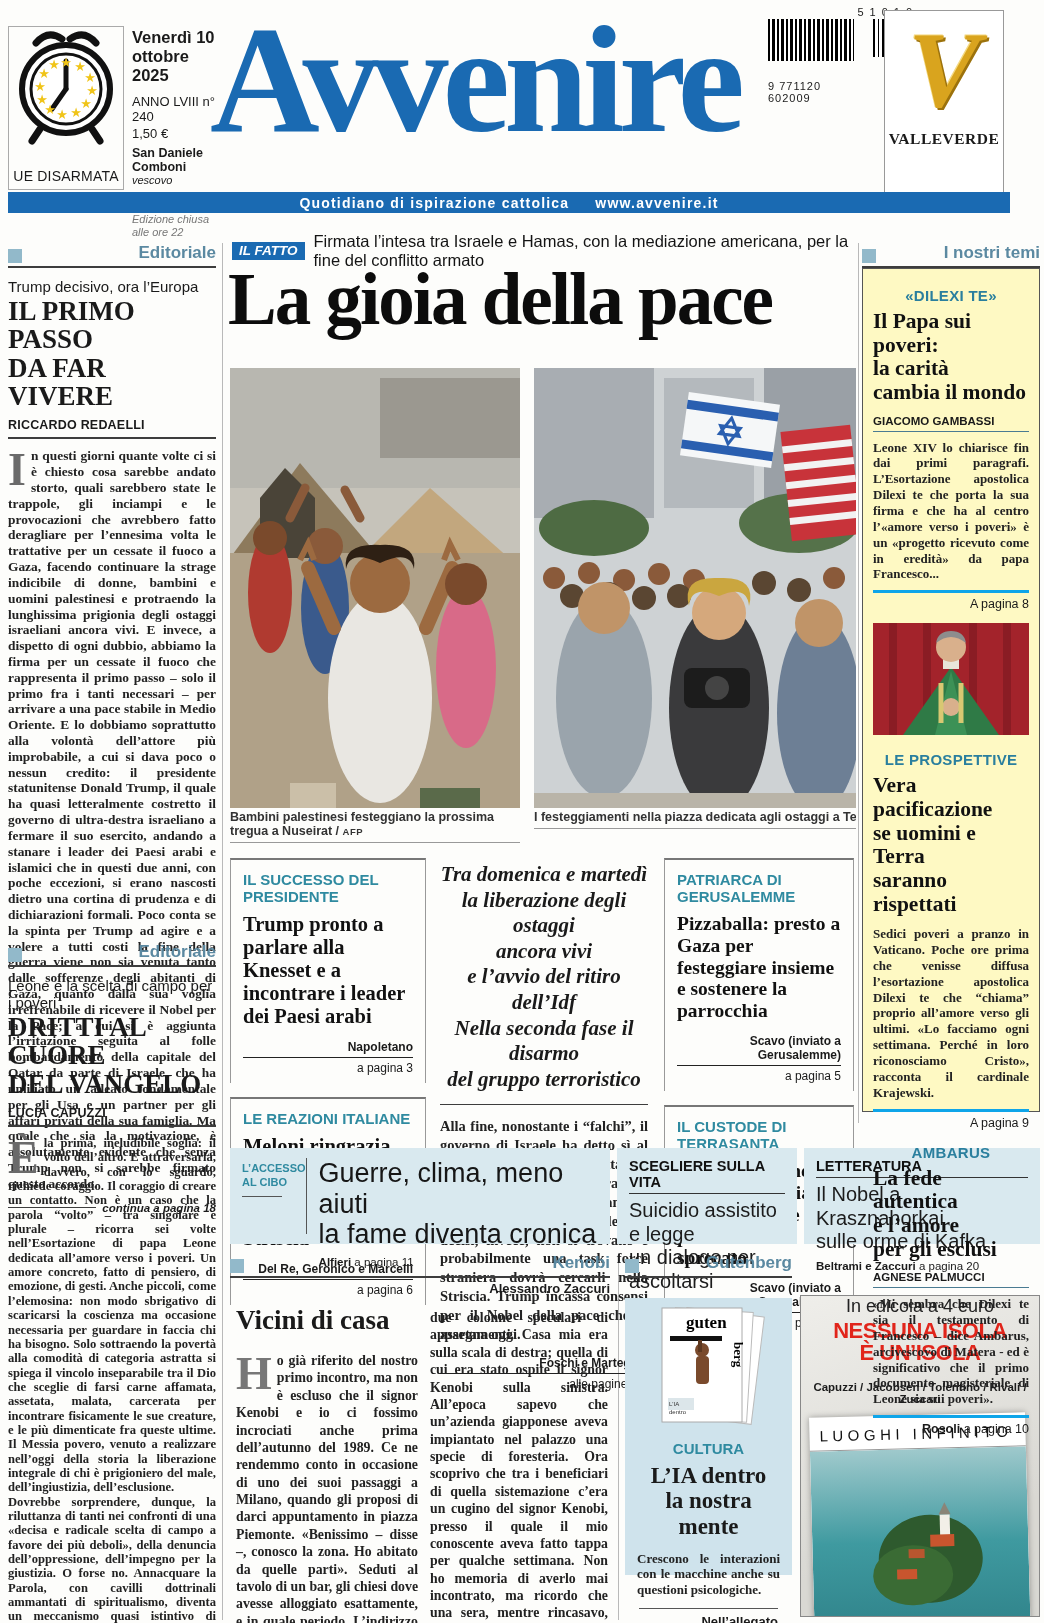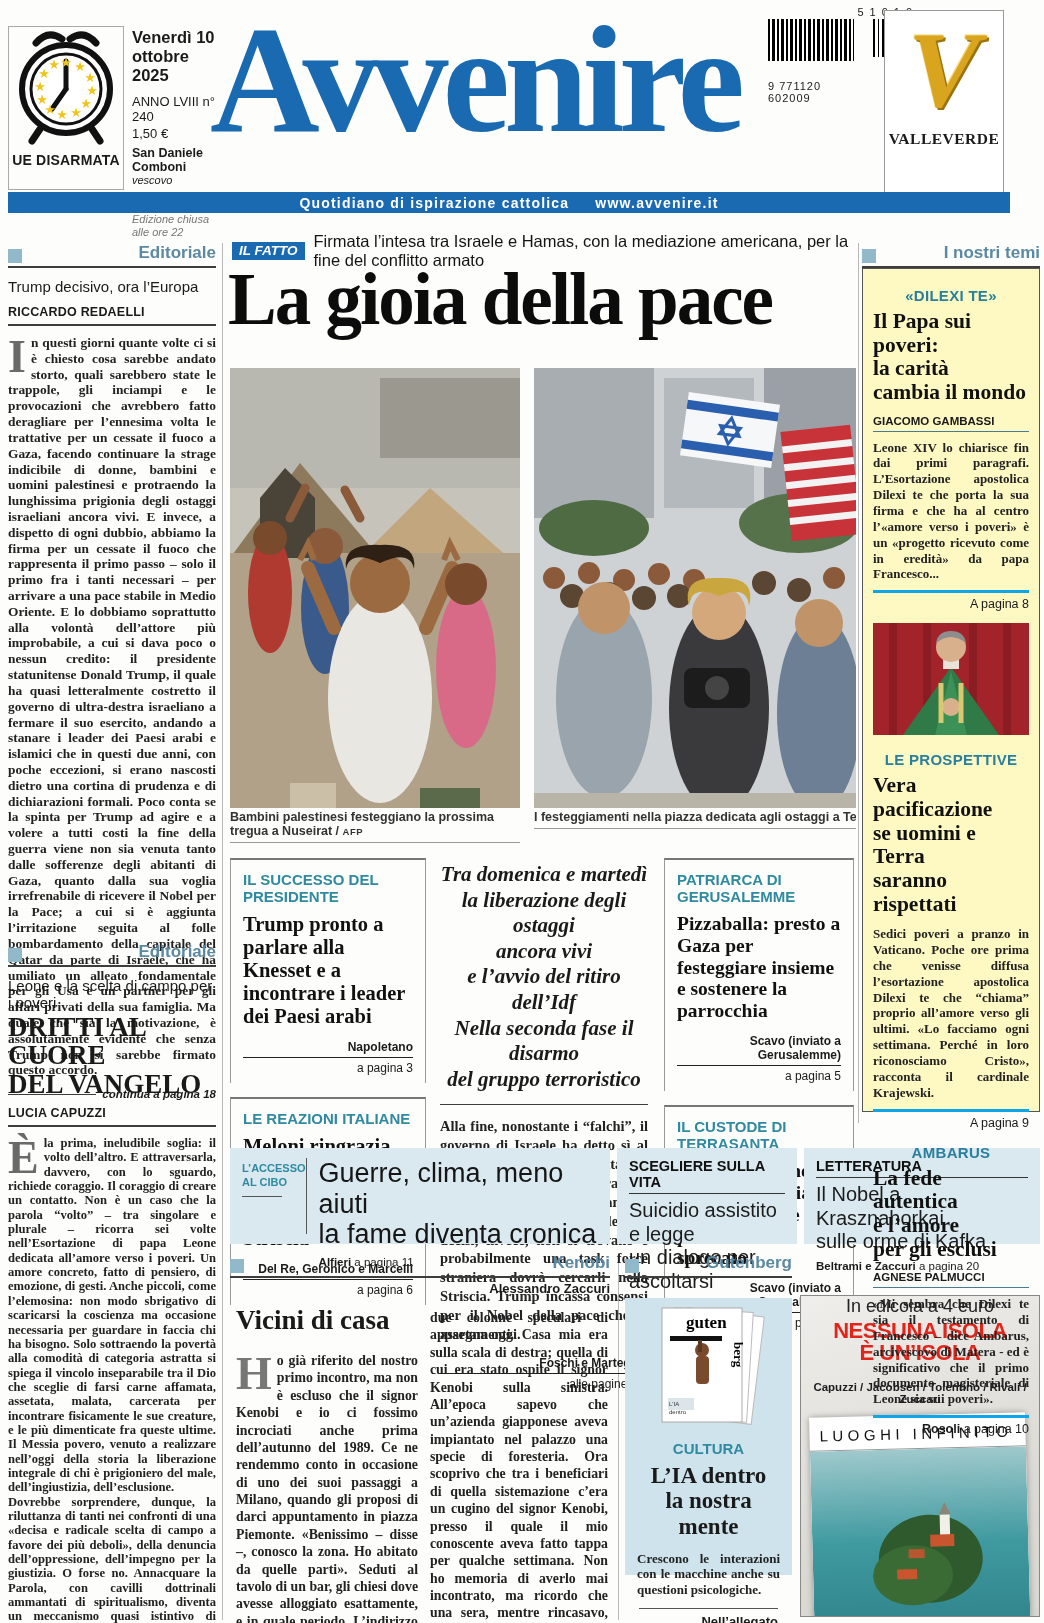--- a/index.html
+++ b/index.html
@@ -3,21 +3,21 @@
 <meta charset="utf-8">
 <style>
   html,body{margin:0;padding:0;background:#e8e8e8;}
   #page{position:relative;width:1044px;height:1623px;background:#fdfdfb;margin:0 auto;
         font-family:"Liberation Sans",sans-serif;color:#1a1a1a;overflow:hidden;}
   .abs{position:absolute;}
   .preline{white-space:pre-line;}
   .vline{position:absolute;width:1px;background:#b9b9b9;}
   
   #ue-box{left:8px;top:26px;width:114px;height:162px;border:1px solid #aaa;text-align:center;}
-  #ue-box .lbl{font-weight:bold;font-size:14px;letter-spacing:0.2px;margin-top:3px;}
+  #ue-box .lbl{font-weight:normal;font-size:14px;letter-spacing:0.2px;margin-top:19px;}
   #date-block{left:132px;top:28px;width:100px;line-height:1.15;}
   #date-block .date{font-weight:bold;font-size:16.5px;}
   #date-block .anno{font-size:13px;margin-top:10px;}
   #date-block .price{font-size:13px;margin-top:2px;}
   #date-block .saint{font-weight:bold;font-size:12.5px;margin-top:4px;}
   #date-block .role{font-style:italic;font-size:11px;}
   #date-block .edition{font-style:italic;font-size:11px;color:#777;margin-top:26px;}
   #logo{left:210px;top:-18px;width:680px;font-family:"Liberation Serif",serif;font-weight:bold;
         font-size:152px;letter-spacing:-6px;color:#1a6ab2;line-height:1.3;}
   #bluestrip{left:8px;top:192px;width:1002px;height:21px;background:#1a6ab2;color:#fff;
@@ -182,20 +182,22 @@
   <div class="vline" style="left:222px;top:243px;height:1377px;"></div>
   <div class="vline" style="left:858px;top:243px;height:880px;"></div>
   <div class="vline" style="left:618px;top:1253px;height:367px;"></div>
 
   <div class="abs edit-col" style="left:8px;top:243px;">
     <div class="rub-head">
       <span class="rub-square"></span>
       <span class="rub-label">Editoriale</span>
     </div>
     <div class="kicker">Trump decisivo, ora l’Europa</div>
+    <div class="ed-title preline">IL PRIMO PASSO
+DA FAR VIVERE</div>
     <div class="byline">RICCARDO REDAELLI</div>
     <div class="ed-body"><span class="dropcap">I</span><span>n questi giorni quante volte ci si è chiesto cosa sarebbe andato storto, quali sarebbero state le trappole, gli inciampi e le provocazioni che avrebbero fatto deragliare per l’ennesima volta le trattative per un cessate il fuoco a Gaza, facendo continuare la strage indicibile di donne, bambini e uomini palestinesi e protraendo la lunghissima prigionia degli ostaggi israeliani ancora vivi. E invece, a dispetto di ogni dubbio, abbiamo la firma per un cessate il fuoco che rappresenta il primo passo – solo il primo fra i tanti necessari – per arrivare a una pace stabile in Medio Oriente. E lo dobbiamo soprattutto alla volontà dell’attore più improbabile, a cui si dava poco o nessun credito: il presidente statunitense Donald Trump, il quale ha quasi letteralmente costretto il governo di ultra-destra israeliano a fermare il suo esercito, andando a stanare i leader dei Paesi arabi e islamici che in questi due anni, con poche eccezioni, si erano nascosti dietro una cortina di prudenza e di dichiarazioni formali. Poco conta se la spinta per Trump ad agire e a volere a tutti costi la fine della guerra viene non sia venuta tanto dalle sofferenze degli abitanti di Gaza, quanto dalla sua voglia irrefrenabile di ricevere il Nobel per la Pace; a cui si è aggiunta l’irritazione seguita al folle bombardamento della capitale del Qatar da parte di Israele, che ha umiliato un alleato fondamentale per gli Usa e un partner per gli affari privati della sua famiglia. Ma quale che sia la motivazione, è assolutamente evidente che senza Trump non si sarebbe firmato questo accordo.</span></div>
     <div class="continua">continua a pagina 18</div>
   </div>
 
   <div class="abs edit-col" style="left:8px;top:942px;">
     <div class="rub-head">
       <span class="rub-square"></span>
       <span class="rub-label">Editoriale</span>
     </div>

